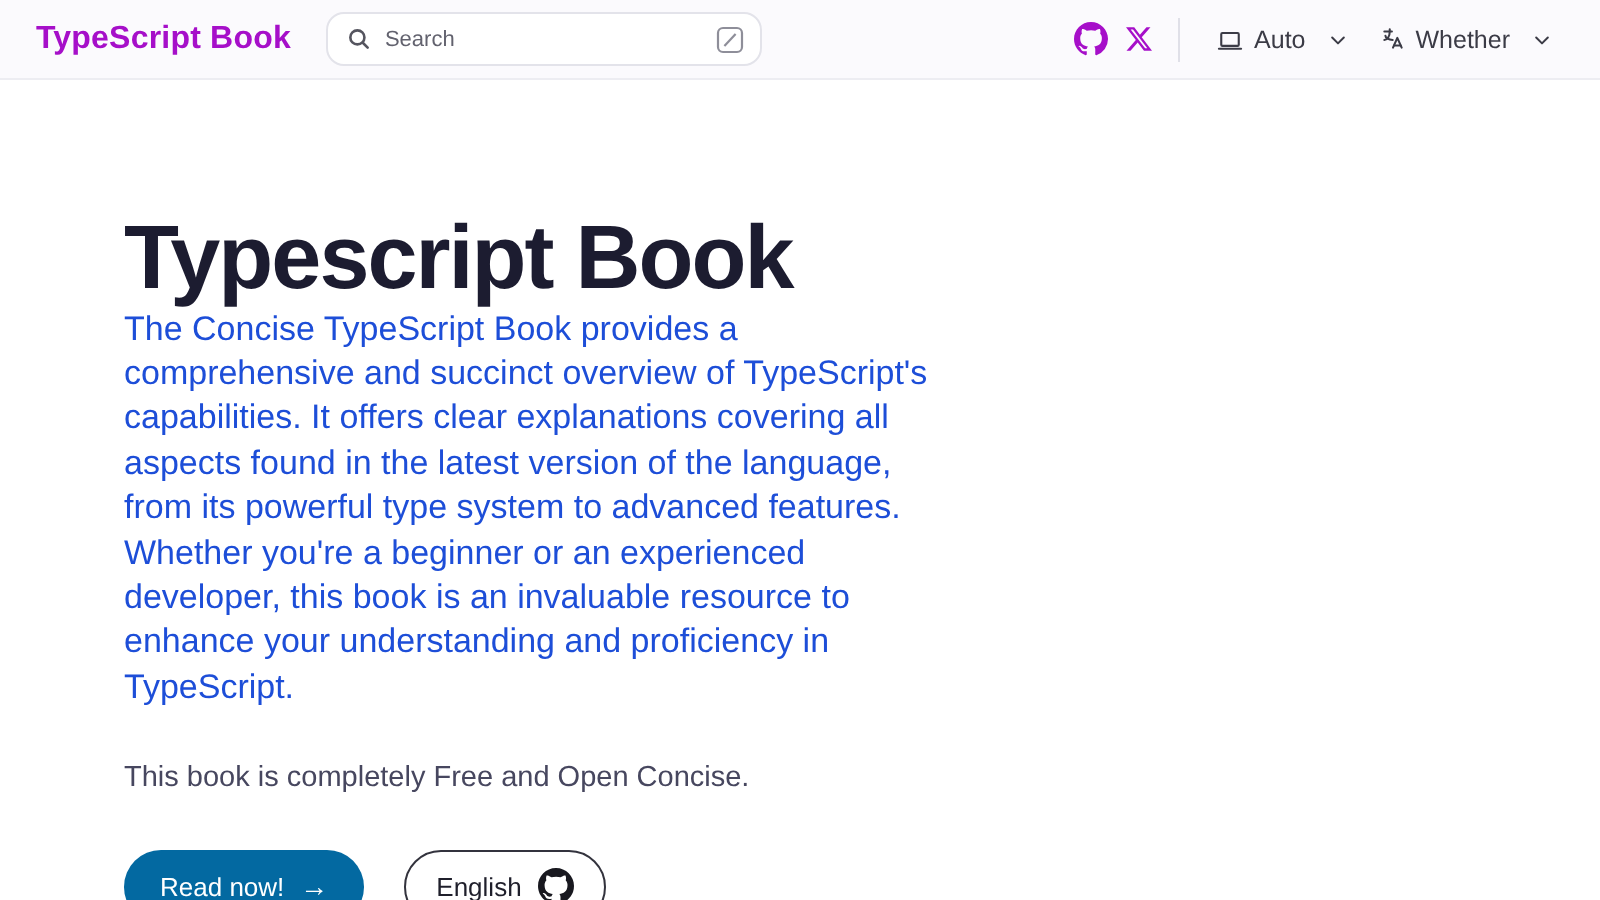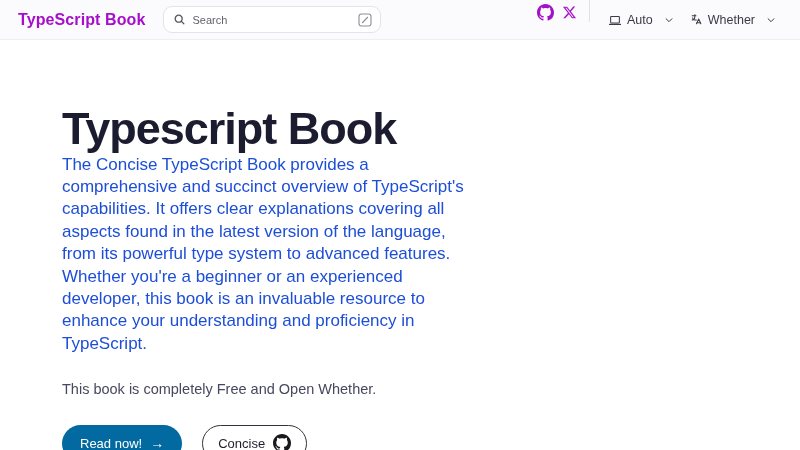--- a/index.html
+++ b/index.html
@@ -48,20 +48,21 @@
     outline:none;
     background:transparent;
     font-family:"Liberation Sans", sans-serif;
     font-size:11px;
     color:#3b3b46;
   }
   .search input::placeholder { color:#62626e; opacity:1; }
   .nav-right {
     margin-left:auto;
     display:flex;
+    align-items:center;
     height:100%;
   }
   .icon-link {
     display:flex;
     align-items:center;
     justify-content:center;
     width:24px;
     height:24px;
     cursor:pointer;
     color:#a60fc9;
@@ -201,29 +202,29 @@
           <polyline points="5,9 12,16 19,9"></polyline>
         </svg>
       </span>
     </button>
   </div>
 </header>
 
 <main class="hero">
   <h1>Typescript Book</h1>
   <p class="desc">The Concise TypeScript Book provides a comprehensive and succinct overview of TypeScript's capabilities. It offers clear explanations covering all aspects found in the latest version of the language, from its powerful type system to advanced features. Whether you're a beginner or an experienced developer, this book is an invaluable resource to enhance your understanding and proficiency in TypeScript.</p>
-  <p class="tagline">This book is completely Free and Open Whether.</p>
+  <p class="tagline">This book is completely Free and Open Concise.</p>
 
   <div class="actions">
     <a class="btn btn-brand">
       <span>Read now!</span>
       <span class="arr">→</span>
     </a>
 
     <a class="btn btn-alt">
-      <span>Concise</span>
+      <span>English</span>
       <svg width="18" height="18" viewBox="0 0 16 16" fill="#18181f">
         <path d="M8 0C3.58 0 0 3.58 0 8c0 3.54 2.29 6.53 5.47 7.59.4.07.55-.17.55-.38 0-.19-.01-.82-.01-1.49-2.01.37-2.53-.49-2.69-.94-.09-.23-.48-.94-.82-1.13-.28-.15-.68-.52-.01-.53.63-.01 1.08.58 1.23.82.72 1.21 1.87.87 2.33.66.07-.52.28-.87.51-1.07-1.78-.2-3.64-.89-3.64-3.95 0-.87.31-1.59.82-2.15-.08-.2-.36-1.02.08-2.12 0 0 .67-.21 2.2.82.64-.18 1.32-.27 2-.27s1.36.09 2 .27c1.53-1.04 2.2-.82 2.2-.82.44 1.1.16 1.92.08 2.12.51.56.82 1.27.82 2.15 0 3.07-1.87 3.75-3.65 3.95.29.25.54.73.54 1.48 0 1.07-.01 1.93-.01 2.2 0 .21.15.46.55.38A8.01 8.01 0 0 0 16 8c0-4.42-3.58-8-8-8z"></path>
       </svg>
     </a>
 
   </div>
 </main>
 
 </body></html>

